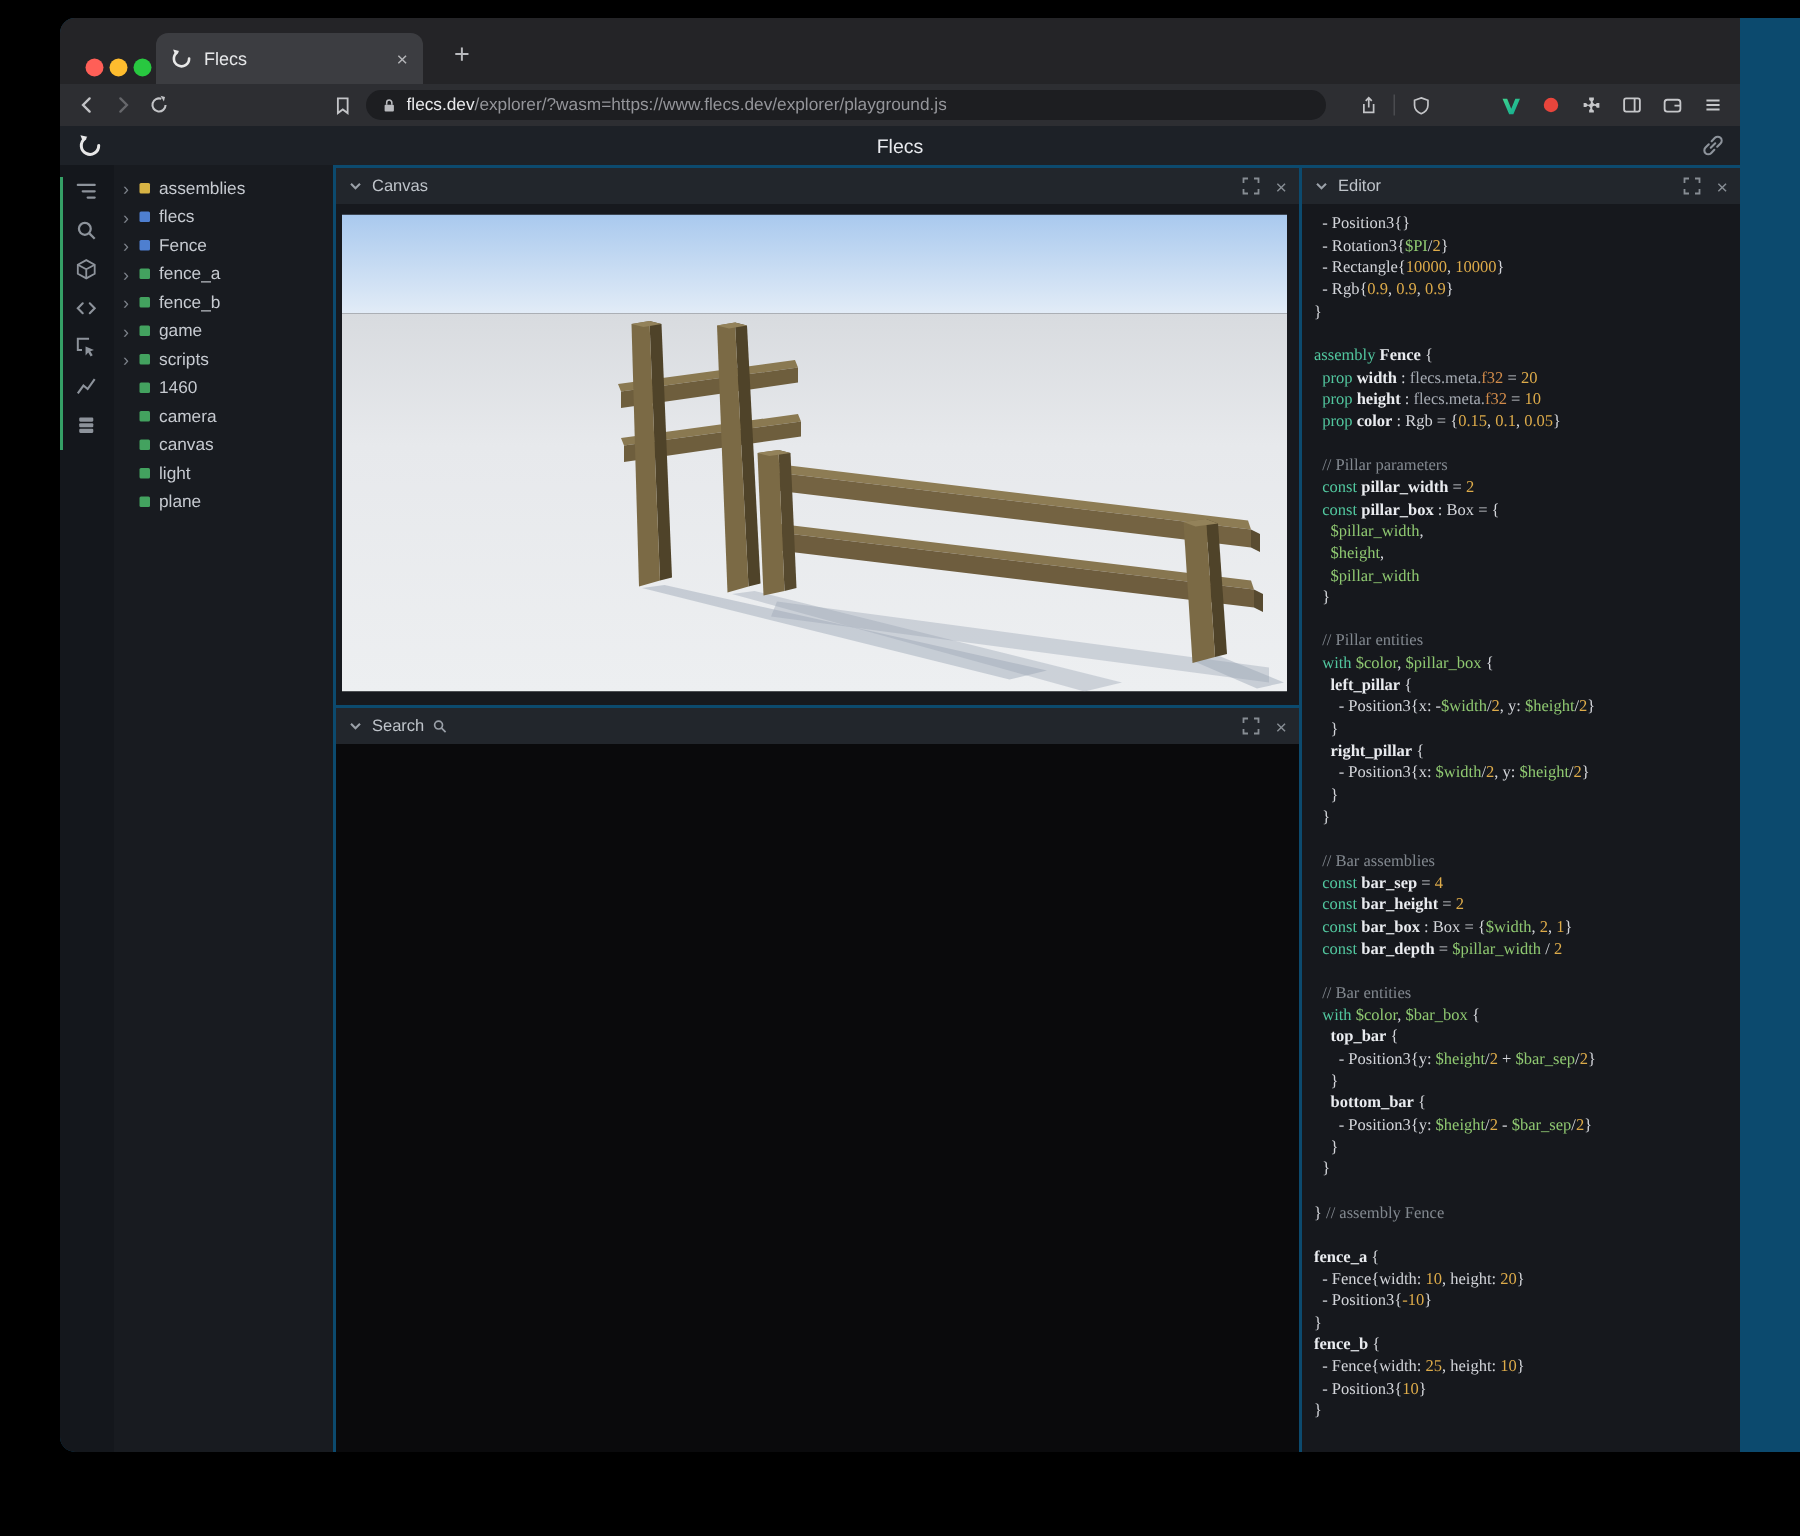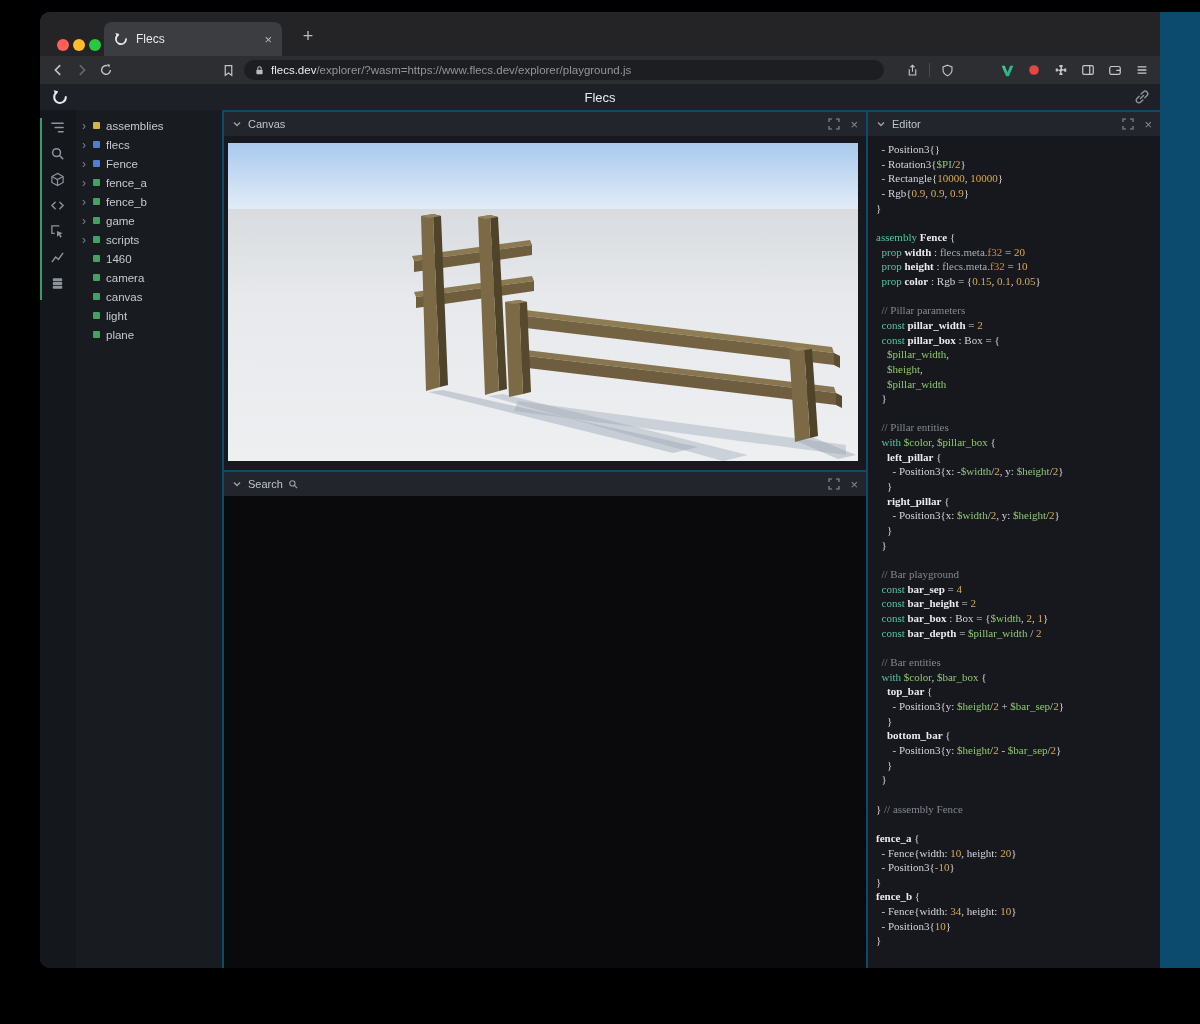--- a/index.html
+++ b/index.html
@@ -435,21 +435,21 @@
         <div class="code-line"><span class="tok-c">  // Pillar entities</span></div>
         <div class="code-line"><span class="tok-k">  with </span><span class="tok-v">$color</span><span class="tok-p">, </span><span class="tok-v">$pillar_box</span><span class="tok-p"> {</span></div>
         <div class="code-line"><span class="tok-b">    left_pillar</span><span class="tok-p"> {</span></div>
         <div class="code-line"><span class="tok-p">      - Position3{x: -</span><span class="tok-v">$width</span><span class="tok-p">/</span><span class="tok-n">2</span><span class="tok-p">, y: </span><span class="tok-v">$height</span><span class="tok-p">/</span><span class="tok-n">2</span><span class="tok-p">}</span></div>
         <div class="code-line"><span class="tok-p">    }</span></div>
         <div class="code-line"><span class="tok-b">    right_pillar</span><span class="tok-p"> {</span></div>
         <div class="code-line"><span class="tok-p">      - Position3{x: </span><span class="tok-v">$width</span><span class="tok-p">/</span><span class="tok-n">2</span><span class="tok-p">, y: </span><span class="tok-v">$height</span><span class="tok-p">/</span><span class="tok-n">2</span><span class="tok-p">}</span></div>
         <div class="code-line"><span class="tok-p">    }</span></div>
         <div class="code-line"><span class="tok-p">  }</span></div>
         <div class="code-line">&nbsp;</div>
-        <div class="code-line"><span class="tok-c">  // Bar playground</span></div>
+        <div class="code-line"><span class="tok-c">  // Bar assemblies</span></div>
         <div class="code-line"><span class="tok-k">  const </span><span class="tok-b">bar_sep</span><span class="tok-p"> = </span><span class="tok-n">4</span></div>
         <div class="code-line"><span class="tok-k">  const </span><span class="tok-b">bar_height</span><span class="tok-p"> = </span><span class="tok-n">2</span></div>
         <div class="code-line"><span class="tok-k">  const </span><span class="tok-b">bar_box</span><span class="tok-p"> : Box = {</span><span class="tok-v">$width</span><span class="tok-p">, </span><span class="tok-n">2</span><span class="tok-p">, </span><span class="tok-n">1</span><span class="tok-p">}</span></div>
         <div class="code-line"><span class="tok-k">  const </span><span class="tok-b">bar_depth</span><span class="tok-p"> = </span><span class="tok-v">$pillar_width</span><span class="tok-p"> / </span><span class="tok-n">2</span></div>
         <div class="code-line">&nbsp;</div>
         <div class="code-line"><span class="tok-c">  // Bar entities</span></div>
         <div class="code-line"><span class="tok-k">  with </span><span class="tok-v">$color</span><span class="tok-p">, </span><span class="tok-v">$bar_box</span><span class="tok-p"> {</span></div>
         <div class="code-line"><span class="tok-b">    top_bar</span><span class="tok-p"> {</span></div>
         <div class="code-line"><span class="tok-p">      - Position3{y: </span><span class="tok-v">$height</span><span class="tok-p">/</span><span class="tok-n">2</span><span class="tok-p"> + </span><span class="tok-v">$bar_sep</span><span class="tok-p">/</span><span class="tok-n">2</span><span class="tok-p">}</span></div>
         <div class="code-line"><span class="tok-p">    }</span></div>
@@ -458,19 +458,19 @@
         <div class="code-line"><span class="tok-p">    }</span></div>
         <div class="code-line"><span class="tok-p">  }</span></div>
         <div class="code-line">&nbsp;</div>
         <div class="code-line"><span class="tok-p">} </span><span class="tok-c">// assembly Fence</span></div>
         <div class="code-line">&nbsp;</div>
         <div class="code-line"><span class="tok-b">fence_a</span><span class="tok-p"> {</span></div>
         <div class="code-line"><span class="tok-p">  - Fence{width: </span><span class="tok-n">10</span><span class="tok-p">, height: </span><span class="tok-n">20</span><span class="tok-p">}</span></div>
         <div class="code-line"><span class="tok-p">  - Position3{</span><span class="tok-n">-10</span><span class="tok-p">}</span></div>
         <div class="code-line"><span class="tok-p">}</span></div>
         <div class="code-line"><span class="tok-b">fence_b</span><span class="tok-p"> {</span></div>
-        <div class="code-line"><span class="tok-p">  - Fence{width: </span><span class="tok-n">34</span><span class="tok-p">, height: </span><span class="tok-n">10</span><span class="tok-p">}</span></div>
+        <div class="code-line"><span class="tok-p">  - Fence{width: </span><span class="tok-n">25</span><span class="tok-p">, height: </span><span class="tok-n">10</span><span class="tok-p">}</span></div>
         <div class="code-line"><span class="tok-p">  - Position3{</span><span class="tok-n">10</span><span class="tok-p">}</span></div>
         <div class="code-line"><span class="tok-p">}</span></div>
       </div>
   </div>
 
 </div>
 
 </body></html>

